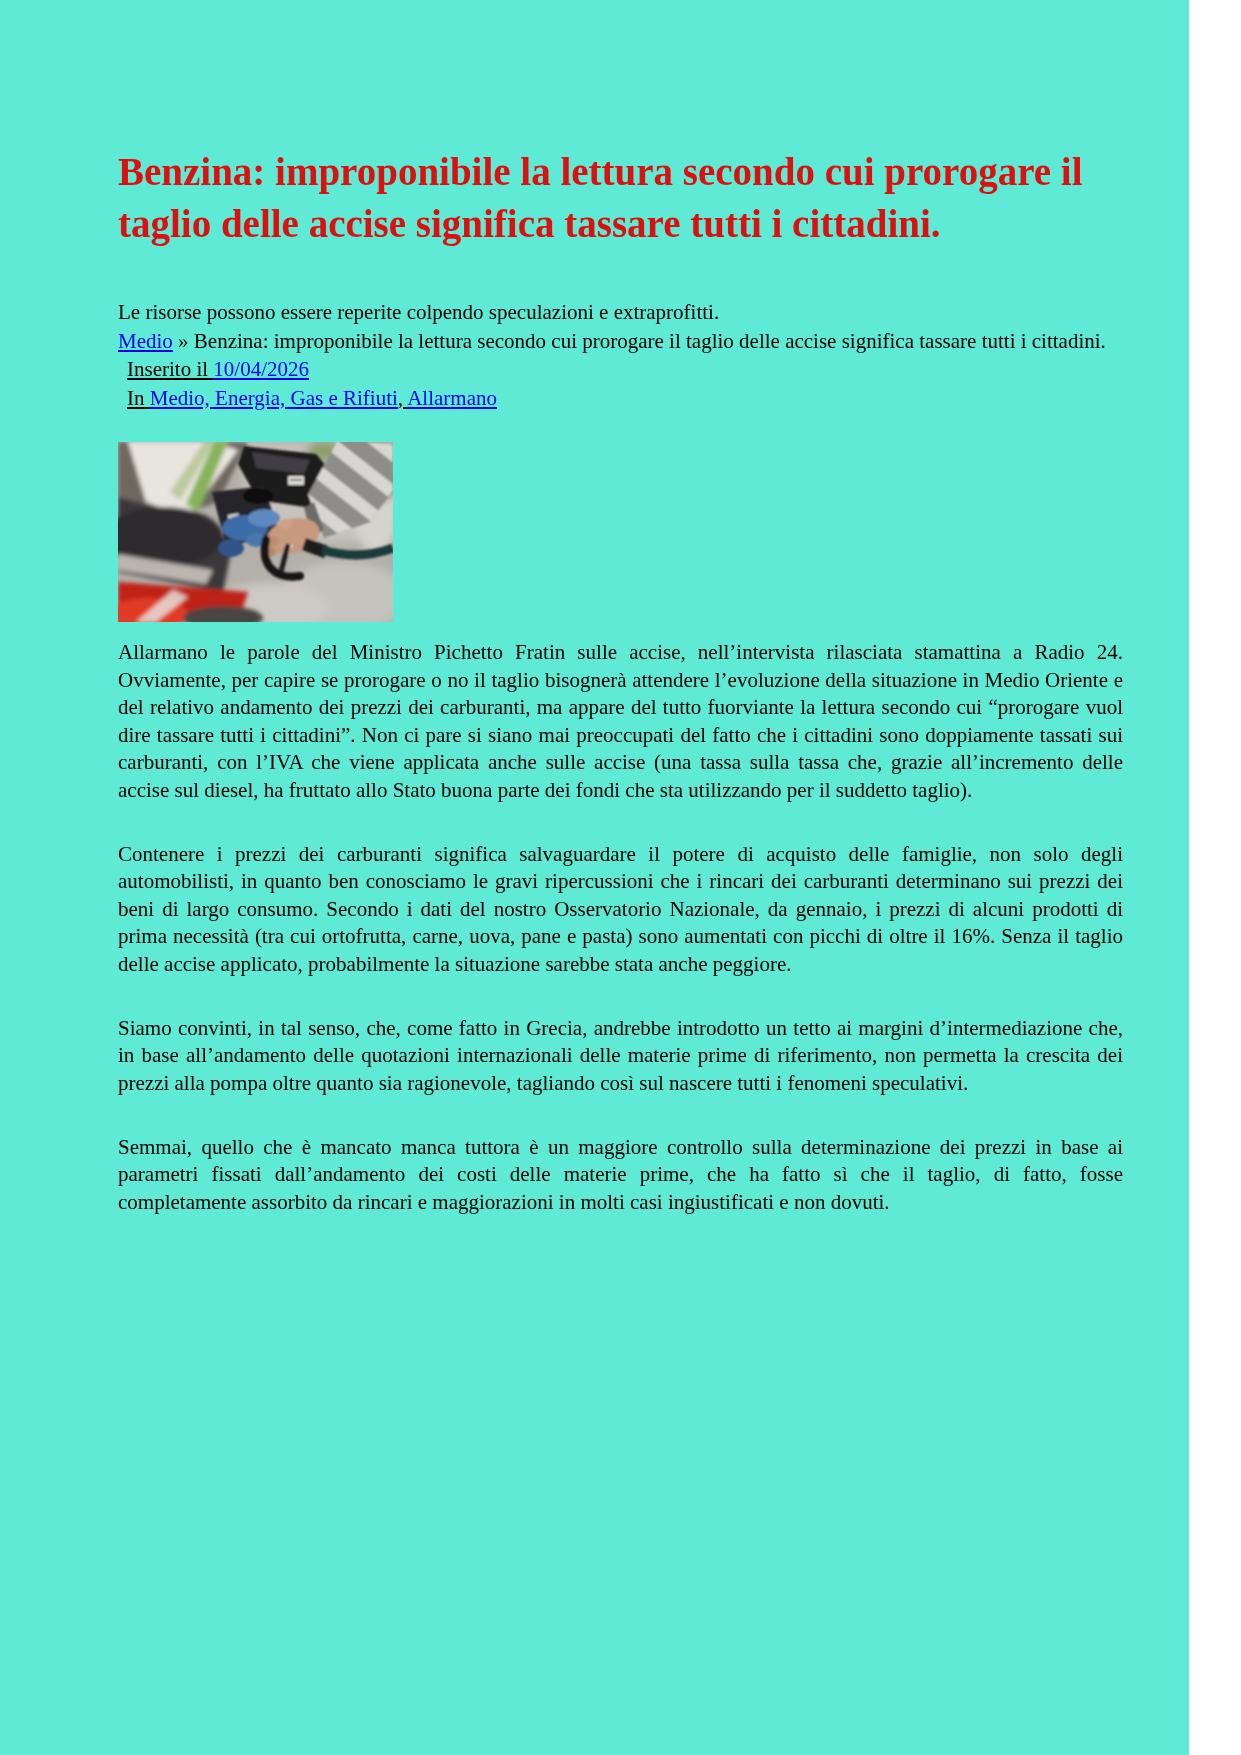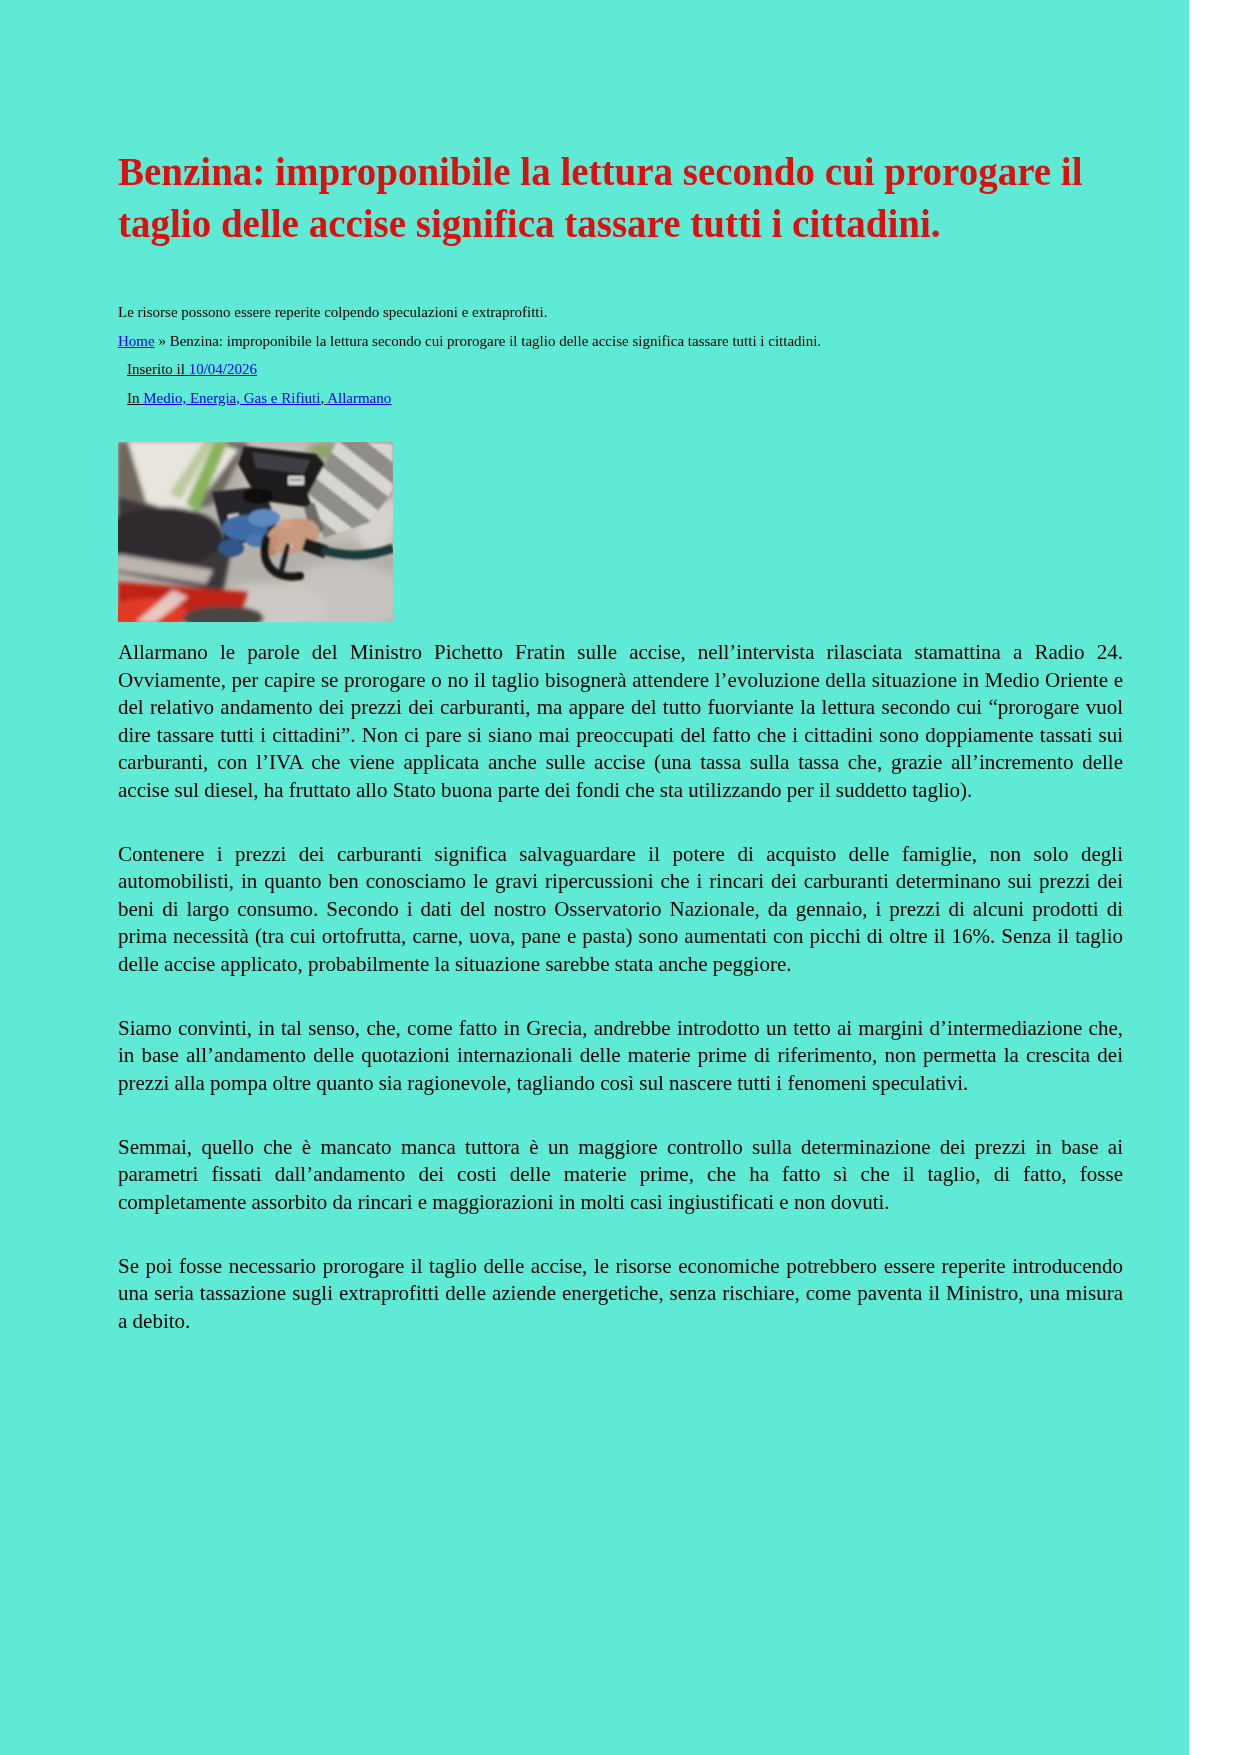--- a/index.html
+++ b/index.html
@@ -27,21 +27,21 @@
     margin: 0;
     padding-top: 146px;
     font-size: 39px;
     line-height: 52px;
     font-weight: bold;
     color: #dd1010;
     letter-spacing: 0;
   }
   .meta {
     margin-top: 48px;
-    font-size: 15px;
+    font-size: 21px;
     line-height: 28.5px;
   }
   .meta-line { margin: 0; }
   .meta-line.indent { padding-left: 9px; text-decoration: underline; }
   a.link {
     color: #0000ee;
     text-decoration: underline;
     cursor: pointer;
   }
   figure.article-photo {
@@ -67,21 +67,21 @@
 
 <div class="page">
   <div class="content">
 
     <h1 class="article-title">Benzina: improponibile la lettura secondo cui prorogare il taglio delle accise significa tassare tutti i cittadini.</h1>
 
     <div class="meta">
       <div class="meta-line">Le risorse possono essere reperite colpendo speculazioni e extraprofitti.</div>
 
       <div class="meta-line">
-        <a class="link" href="#">Home</a>
+        <a class="link" href="#">Medio</a>
         <span>»</span>
         <span>Benzina: improponibile la lettura secondo cui prorogare il taglio delle accise significa tassare tutti i cittadini.</span>
       </div>
 
       <div class="meta-line indent">
         <span>Inserito il</span>
         <a class="link" href="#">10/04/2026</a>
       </div>
 
       <div class="meta-line indent">
@@ -182,17 +182,16 @@
           </g>
         </g>
       </svg>
     </figure>
 
     <div class="body-text">
       <p>Allarmano le parole del Ministro Pichetto Fratin sulle accise, nell’intervista rilasciata stamattina a Radio 24. Ovviamente, per capire se prorogare o no il taglio bisognerà attendere l’evoluzione della situazione in Medio Oriente e del relativo andamento dei prezzi dei carburanti, ma appare del tutto fuorviante la lettura secondo cui “prorogare vuol dire tassare tutti i cittadini”. Non ci pare si siano mai preoccupati del fatto che i cittadini sono doppiamente tassati sui carburanti, con l’IVA che viene applicata anche sulle accise (una tassa sulla tassa che, grazie all’incremento delle accise sul diesel, ha fruttato allo Stato buona parte dei fondi che sta utilizzando per il suddetto taglio).</p>
       <p>Contenere i prezzi dei carburanti significa salvaguardare il potere di acquisto delle famiglie, non solo degli automobilisti, in quanto ben conosciamo le gravi ripercussioni che i rincari dei carburanti determinano sui prezzi dei beni di largo consumo. Secondo i dati del nostro Osservatorio Nazionale, da gennaio, i prezzi di alcuni prodotti di prima necessità (tra cui ortofrutta, carne, uova, pane e pasta) sono aumentati con picchi di oltre il 16%. Senza il taglio delle accise applicato, probabilmente la situazione sarebbe stata anche peggiore.</p>
       <p>Siamo convinti, in tal senso, che, come fatto in Grecia, andrebbe introdotto un tetto ai margini d’intermediazione che, in base all’andamento delle quotazioni internazionali delle materie prime di riferimento, non permetta la crescita dei prezzi alla pompa oltre quanto sia ragionevole, tagliando così sul nascere tutti i fenomeni speculativi.</p>
       <p>Semmai, quello che è mancato manca tuttora è un maggiore controllo sulla determinazione dei prezzi in base ai parametri fissati dall’andamento dei costi delle materie prime, che ha fatto sì che il taglio, di fatto, fosse completamente assorbito da rincari e maggiorazioni in molti casi ingiustificati e non dovuti.</p>
-      <p>Se poi fosse necessario prorogare il taglio delle accise, le risorse economiche potrebbero essere reperite introducendo una seria tassazione sugli extraprofitti delle aziende energetiche, senza rischiare, come paventa il Ministro, una misura a debito.</p>
     </div>
 
   </div>
 </div>
 
 </body></html>

